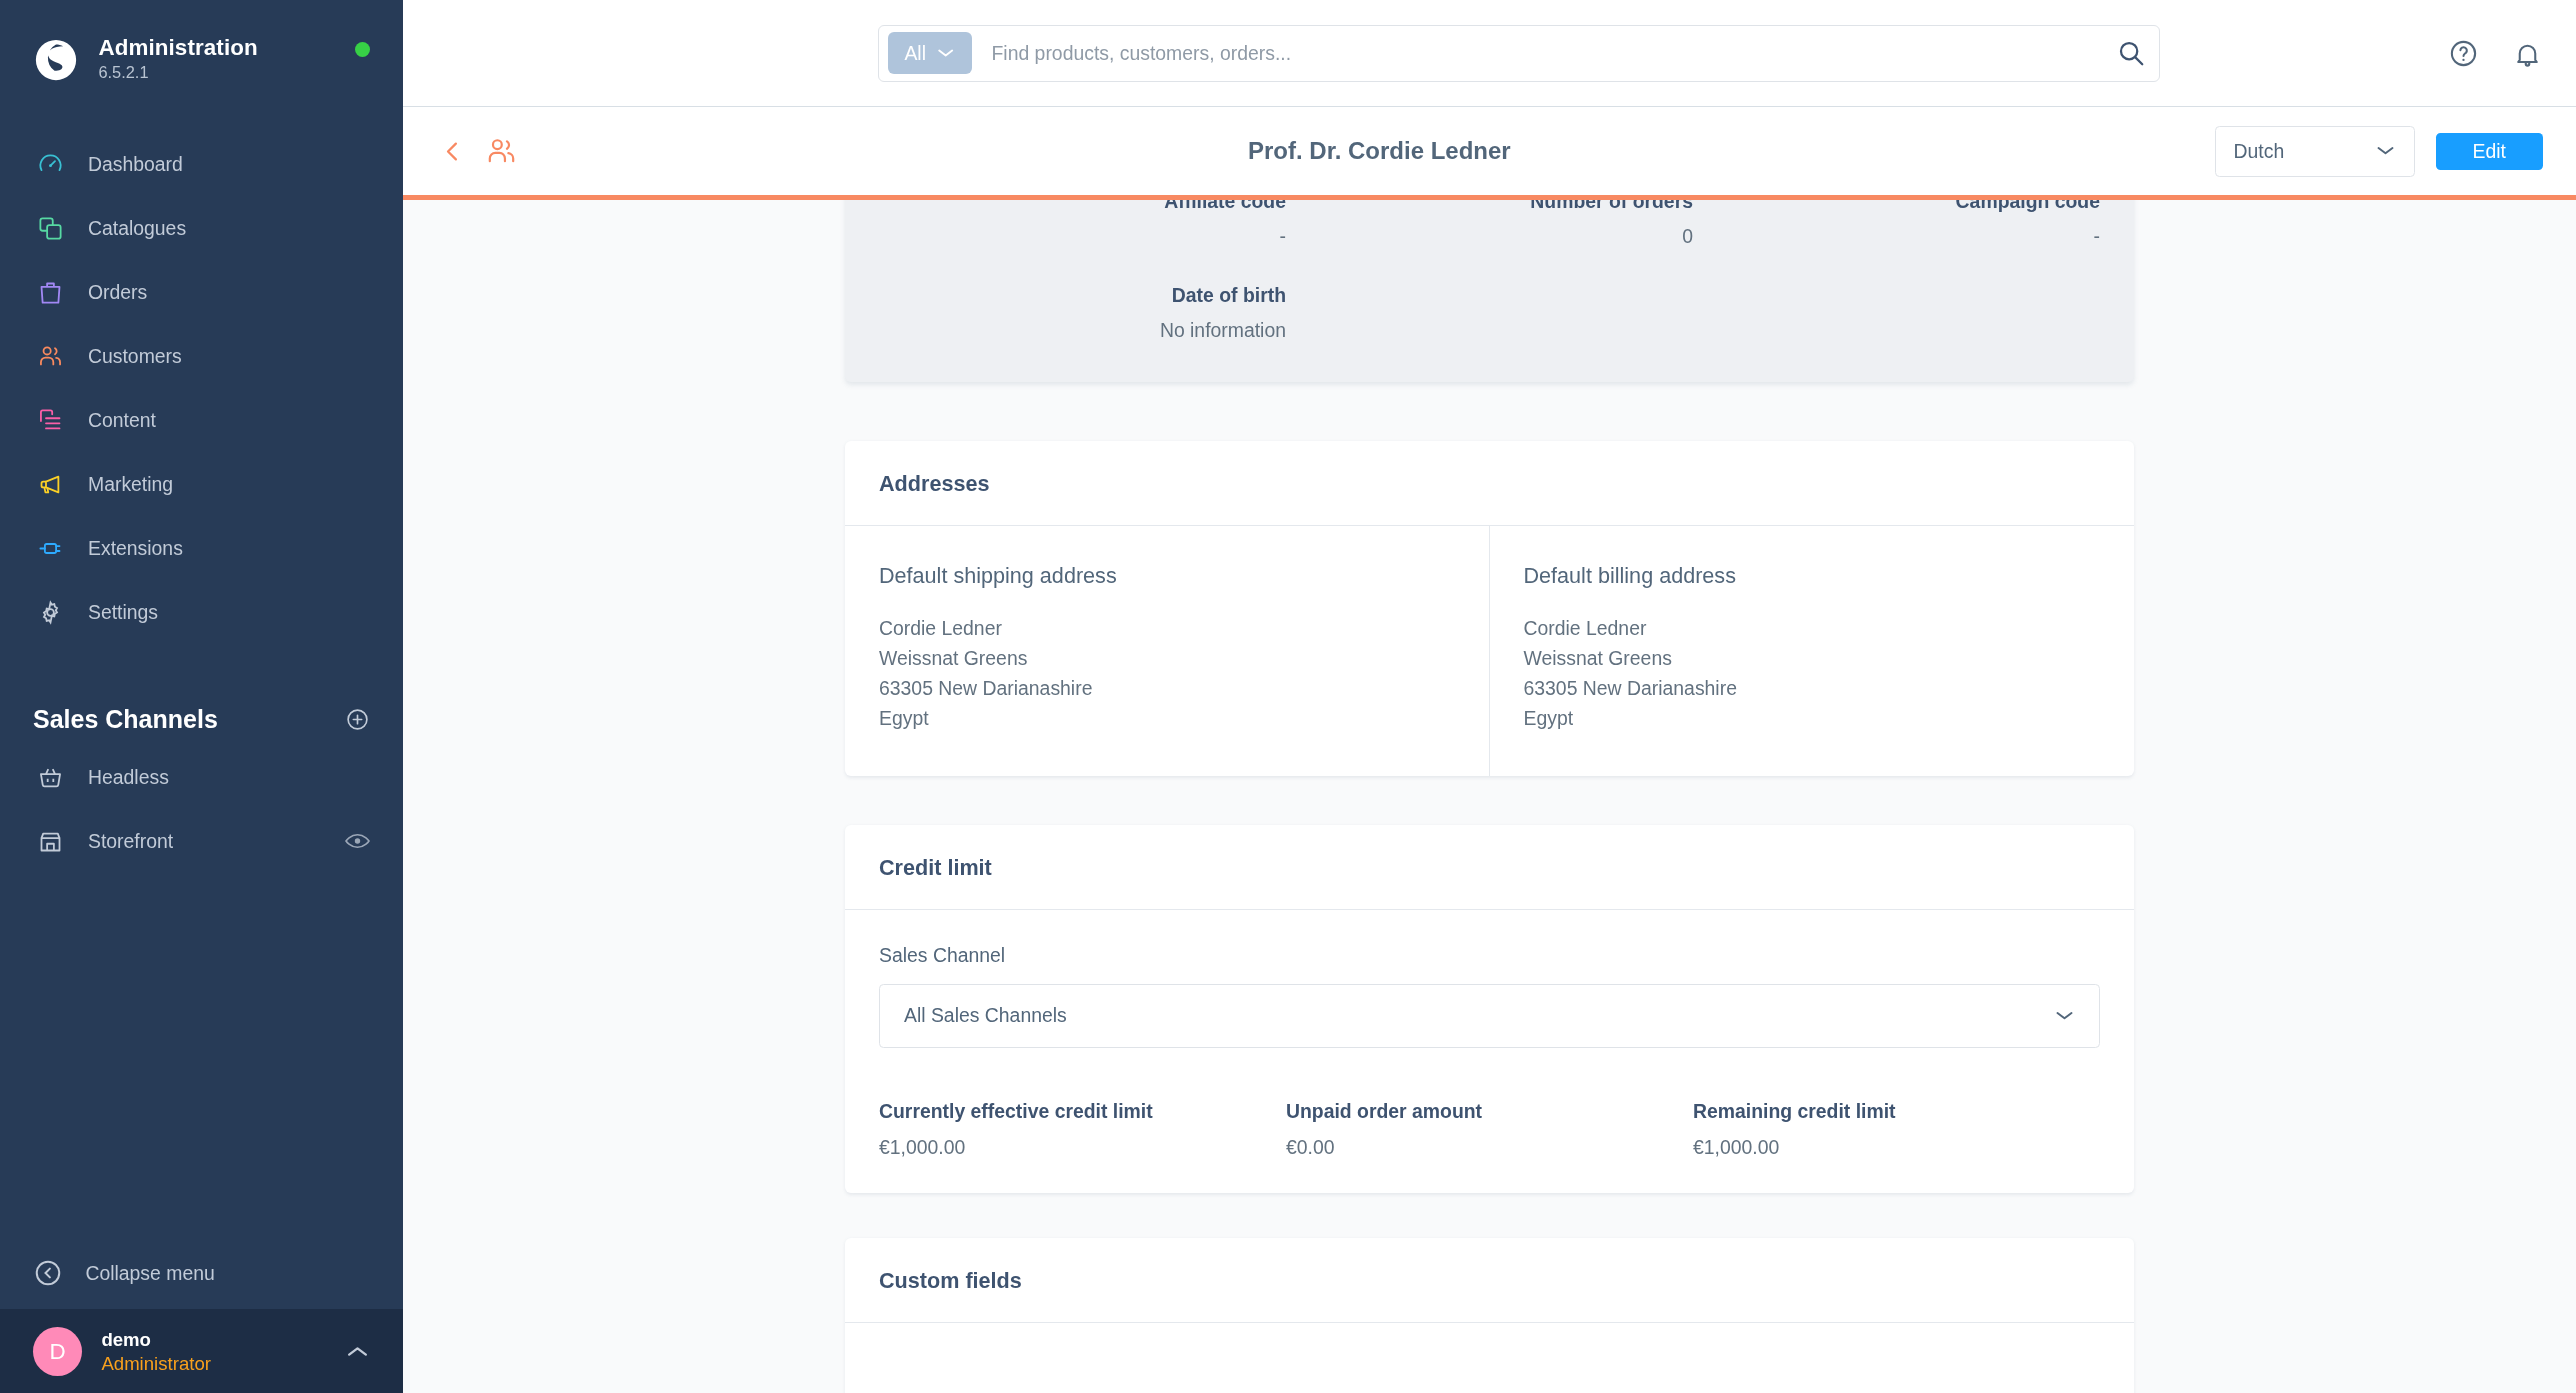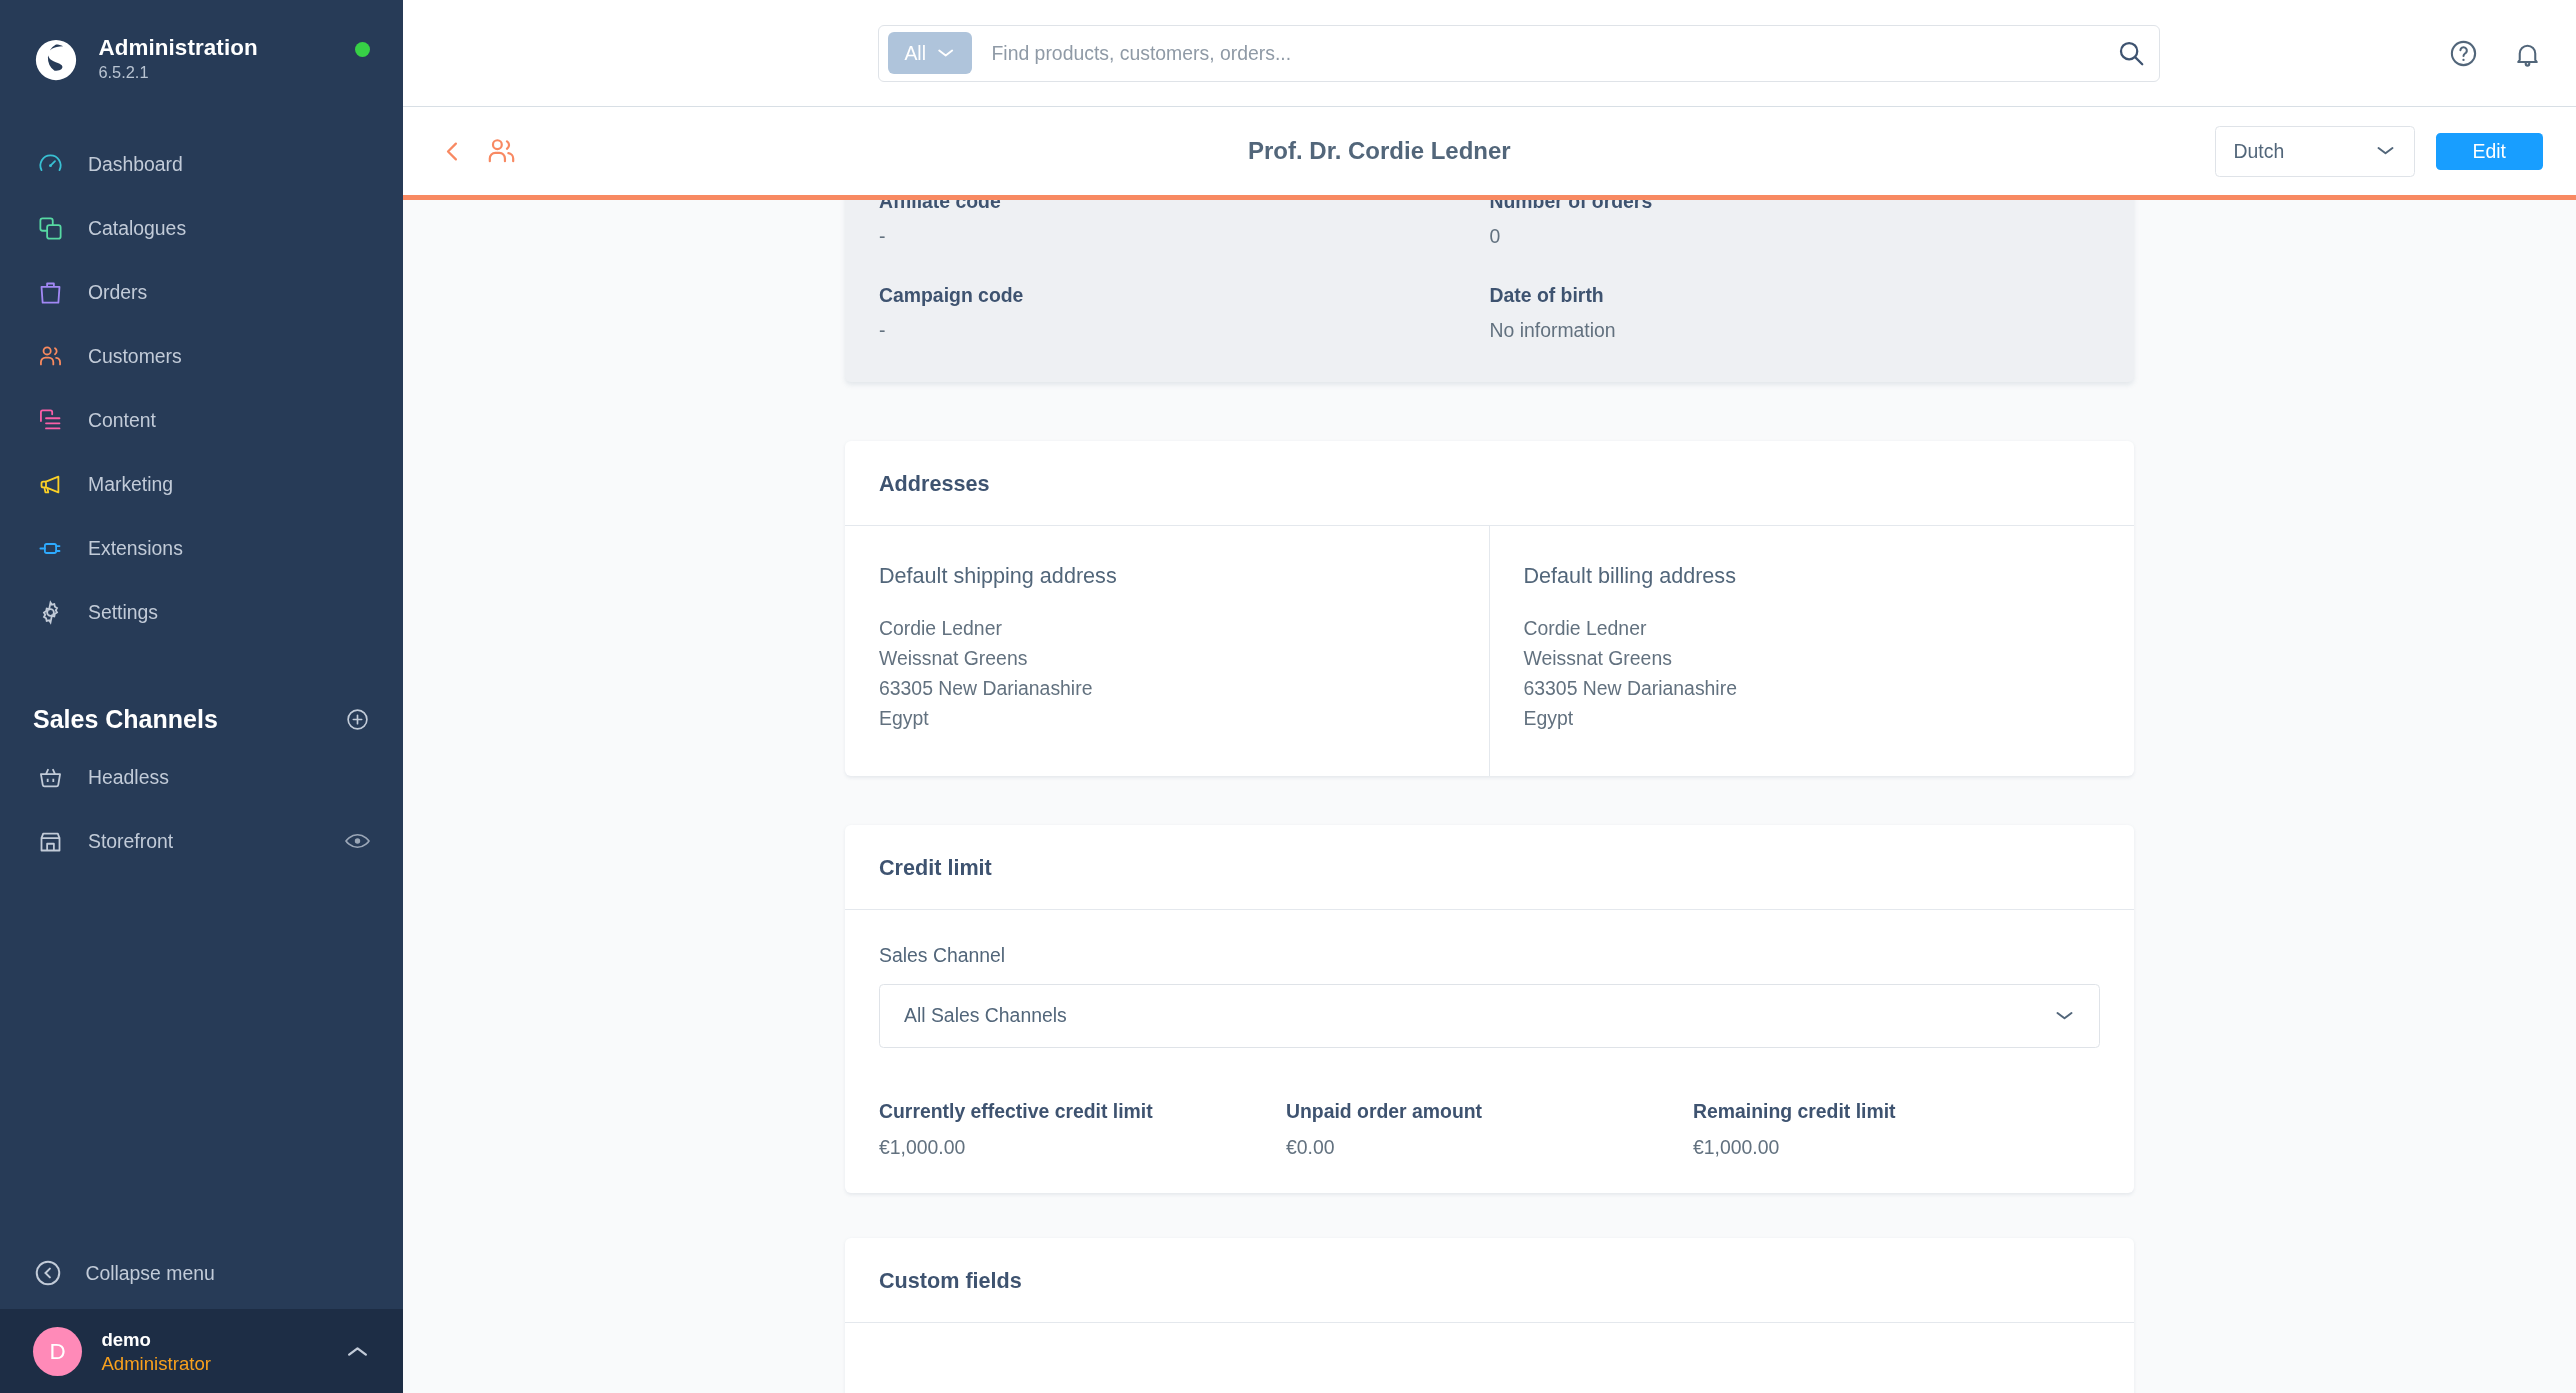--- a/index.html
+++ b/index.html
@@ -198,22 +198,23 @@
   
   .clipped-card {
     width: 1289px; margin: 0 auto;
     background: #eef0f3; border-radius: 0 0 6px 6px;
     box-shadow: 0 2.2px 5.2px rgba(120,135,155,0.16);
     padding: 0 34px 40px 34px;
     position: relative;
     top: -10.4px;
   }
   .kv-grid {
-    display: grid; grid-template-columns: 1fr 1fr;
+    display: grid; grid-template-columns: 1fr 1fr 1fr;
     row-gap: 36px;
+    text-align: right;
   }
   .kv-label { font-size: 19.4px; font-weight: bold; color: #3e5370; margin-bottom: 12px; }
   .kv-value { font-size: 19.4px; color: #62717f; }
 
   .addr-grid {
     display: grid; grid-template-columns: 1fr 1fr;
   }
   .addr-col { padding: 37px 34px 43px 34px; }
   .addr-col.first { border-right: 1.5px solid #e4e8ed; }
   .addr-title { font-size: 21.6px; color: #52667a; margin-bottom: 24px; }

